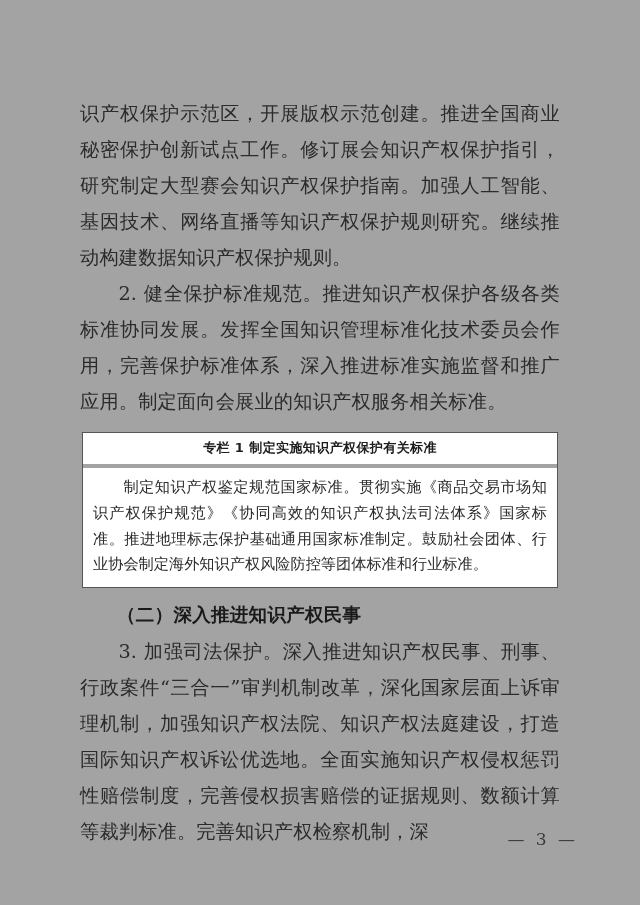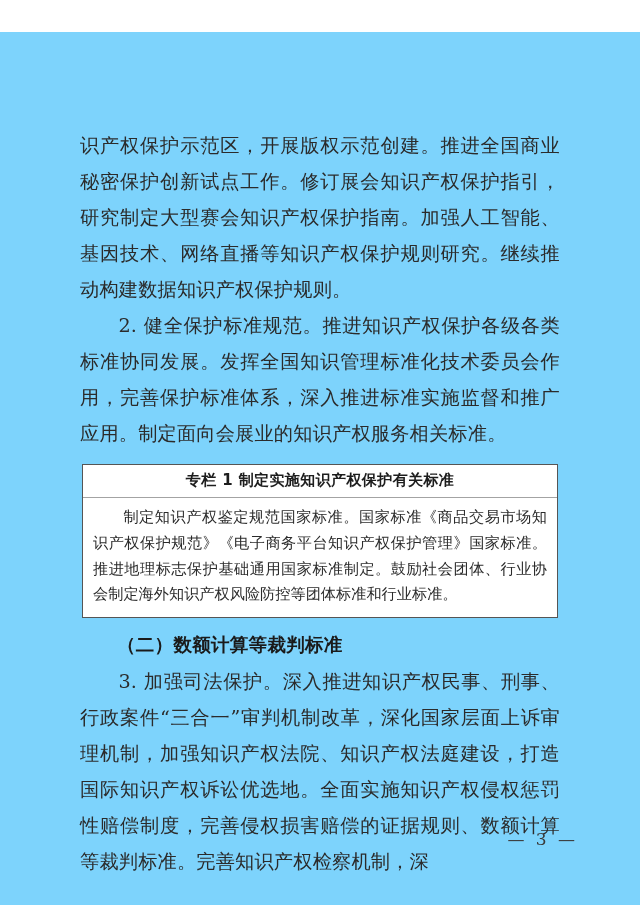--- a/index.html
+++ b/index.html
@@ -15,22 +15,21 @@
     overflow: hidden;
     font-family: "DejaVu Serif", "Liberation Serif", serif;
     color: #231f20;
     -webkit-font-smoothing: antialiased;
   }
 
   
   .page {
     position: absolute;
     inset: 0;
-    background: #7dd3fc;
-    margin-top: 32px;
+    background: #a3a3a3;
   }
 
   .content {
     position: absolute;
     left: 80px;
     top: 96px;
     width: 480px;
   }
 
   
@@ -49,25 +48,25 @@
 
   
   .callout {
     border: 1px solid #555;
     margin: 12px 0 10px 2px;
     width: 476px;
     box-sizing: border-box;
     background: #ffffff;
   }
   .callout-header {
-    border-bottom: 1px solid #a3a3a3;
+    border-bottom: 4px solid #a3a3a3;
     text-align: center;
     font-family: "DejaVu Sans", "Liberation Sans", sans-serif;
     font-weight: bold;
-    font-size: 15px;
+    font-size: 13px;
     letter-spacing: 0.4px;
     padding: 6px 4px 7px;
     color: #1d1d1d;
   }
   .callout-body {
     padding: 7px 10px 9px 10px;
   }
   .callout-para {
     font-size: 15.2px;
     line-height: 25.8px;
@@ -108,25 +107,25 @@
 
   <div class="content">
 
     <p class="para">识产权保护示范区，开展版权示范创建。推进全国商业秘密保护创新试点工作。修订展会知识产权保护指引，研究制定大型赛会知识产权保护指南。加强人工智能、基因技术、网络直播等知识产权保护规则研究。继续推动构建数据知识产权保护规则。</p>
 
     <p class="para indent">2. 健全保护标准规范。推进知识产权保护各级各类标准协同发展。发挥全国知识管理标准化技术委员会作用，完善保护标准体系，深入推进标准实施监督和推广应用。制定面向会展业的知识产权服务相关标准。</p>
 
     <div class="callout">
       <div class="callout-header">专栏 1  制定实施知识产权保护有关标准</div>
       <div class="callout-body">
-        <p class="callout-para">制定知识产权鉴定规范国家标准。国家标准《商品交易市场知识产权保护规范》《电子商务平台知识产权保护管理》国家标准。推进地理标志保护基础通用国家标准制定。鼓励社会团体、行业协会制定海外知识产权风险防控等团体标准和行业标准。</p>
+        <p class="callout-para">制定知识产权鉴定规范国家标准。贯彻实施《商品交易市场知识产权保护规范》《协同高效的知识产权执法司法体系》国家标准。推进地理标志保护基础通用国家标准制定。鼓励社会团体、行业协会制定海外知识产权风险防控等团体标准和行业标准。</p>
       </div>
     </div>
 
-    <h2 class="section-heading">（二）数额计算等裁判标准</h2>
+    <h2 class="section-heading">（二）深入推进知识产权民事</h2>
 
 
     <p class="para indent">3. 加强司法保护。深入推进知识产权民事、刑事、行政案件“三合一”审判机制改革，深化国家层面上诉审理机制，加强知识产权法院、知识产权法庭建设，打造国际知识产权诉讼优选地。全面实施知识产权侵权惩罚性赔偿制度，完善侵权损害赔偿的证据规则、数额计算等裁判标准。完善知识产权检察机制，深</p>
 
   </div>
 
   <div class="page-number">— 3 —</div>
 
 </div>
 

